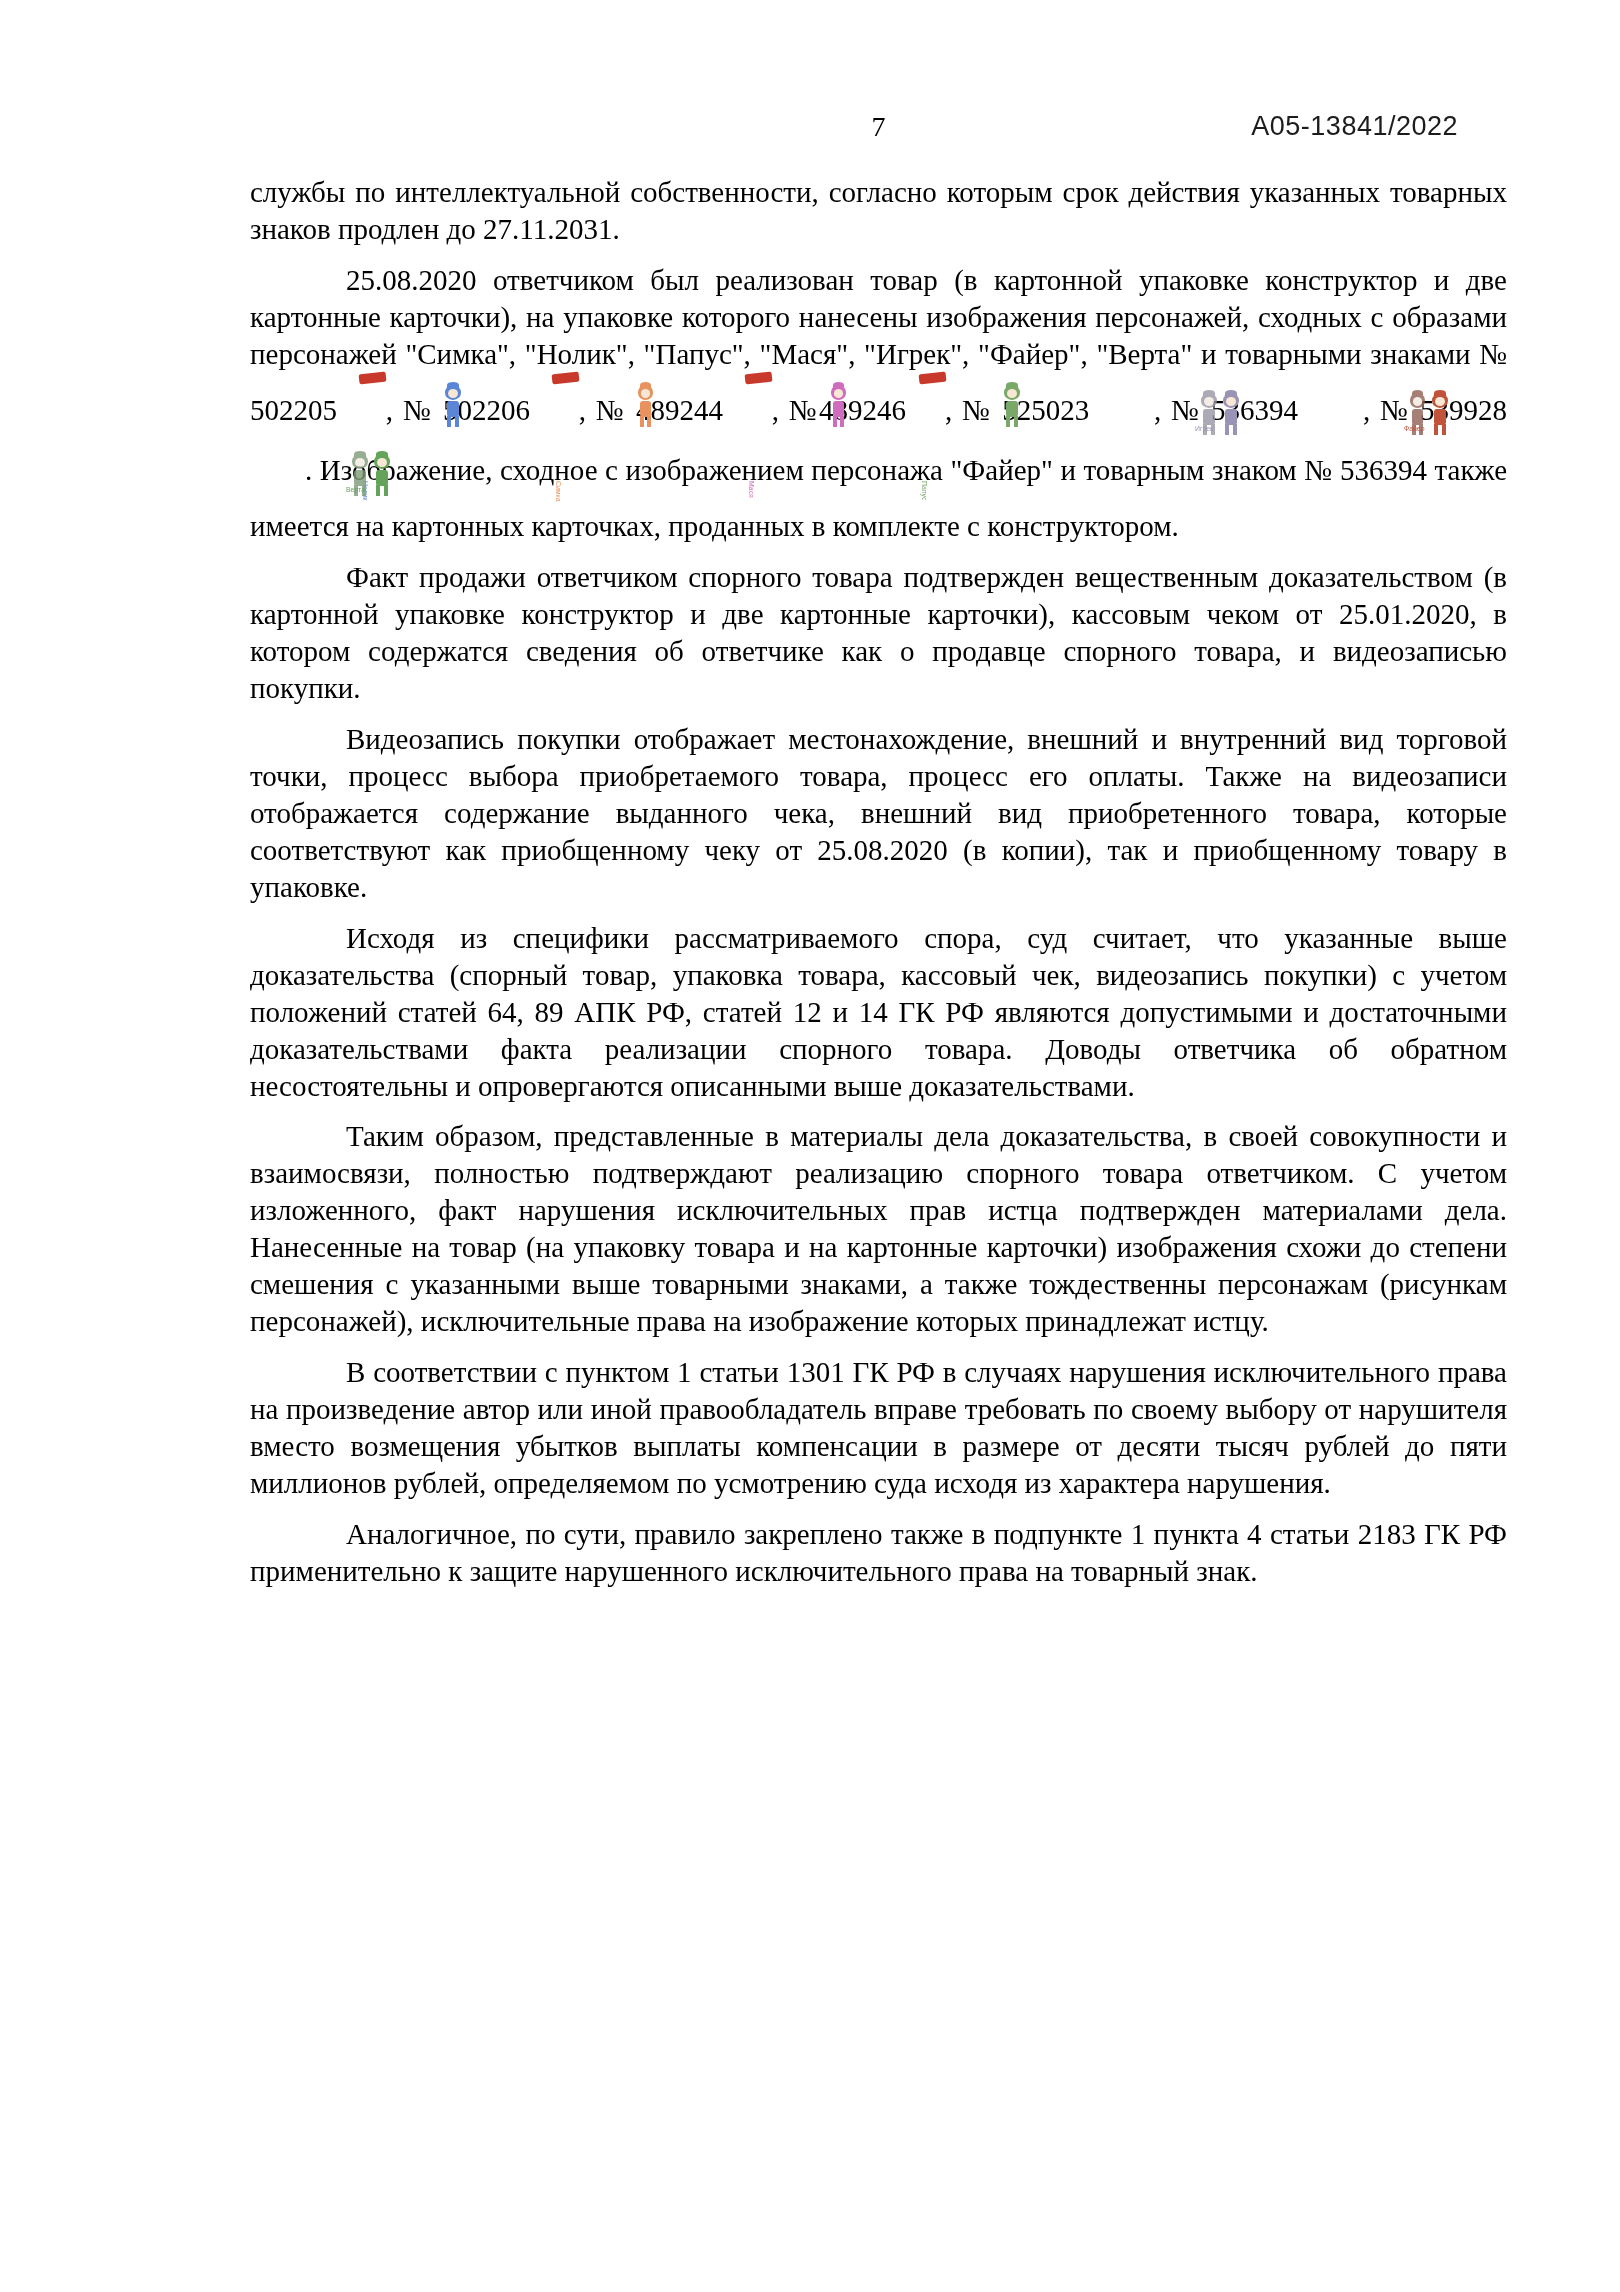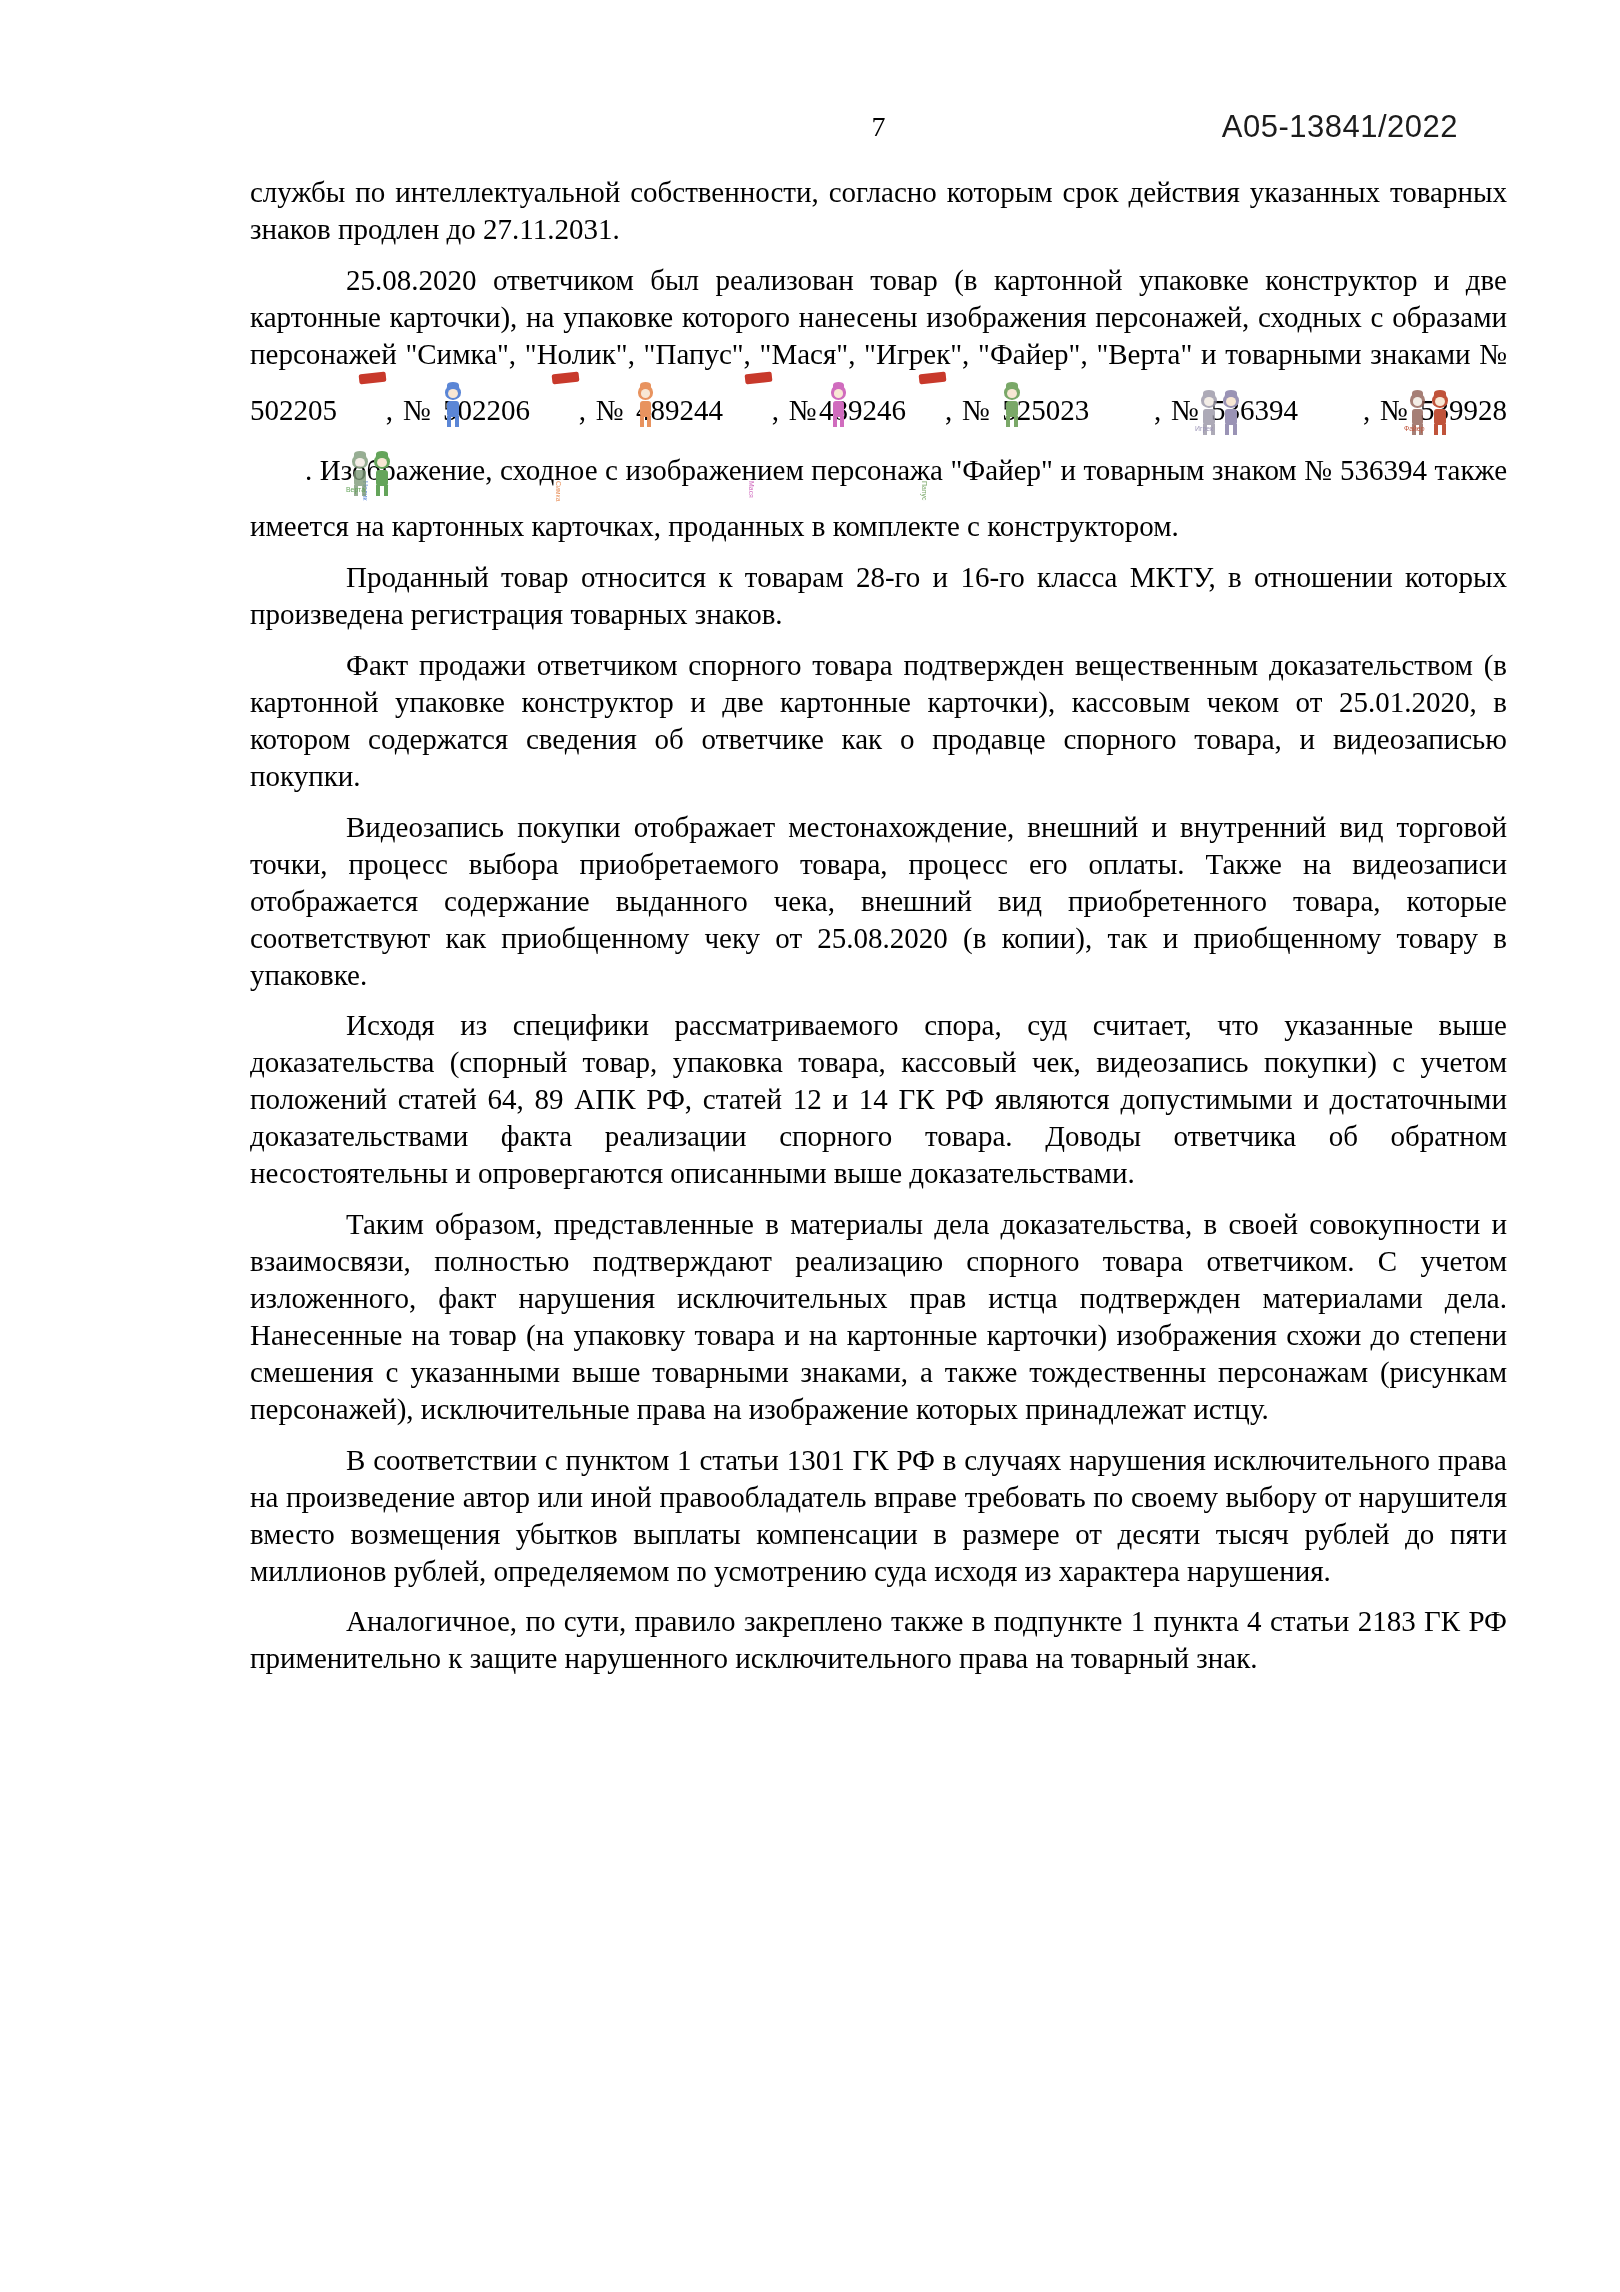--- a/index.html
+++ b/index.html
@@ -17,21 +17,21 @@
     top:110px; left:250px; width:1257px; height:35px;
   }
   .page-num {
     position:absolute; left:0; right:0; top:0;
     text-align:center;
     font-size:28px; line-height:33px;
   }
   .case-num {
     position:absolute; right:49px; top:0;
     font-family:"Liberation Sans", sans-serif;
-    font-size:31px; line-height:33px;
+    font-size:27px; line-height:33px;
     letter-spacing:0.5px;
     color:#1c1c1c;
   }
   .body-text {
     position:absolute;
     top:174px; left:250px; width:1257px;
     font-size:29px; line-height:37px;
     text-align:justify;
   }
   p.para { margin:0 0 13.7px 0; text-indent:96px; }
@@ -89,21 +89,20 @@
       <p class="para no-indent">службы по интеллектуальной собственности, согласно которым срок действия указанных товарных знаков продлен до 27.11.2031.</p>
       <p class="para">25.08.2020 ответчиком был реализован товар (в картонной упаковке конструктор и две картонные карточки), на упаковке которого нанесены изображения персонажей, сходных с образами персонажей "Симка", "Нолик", "Папус", "Мася", "Игрек", "Файер", "Верта"  и товарными знаками № 502205 <span class="tm tm-single" style="--c: #5b86d6;"><span class="banner">
             <span class="banner-text">фиксики</span>
           </span><span class="fig"><span class="hair"></span><span class="head"></span><span class="bod"></span><span class="legs"></span></span><span class="vcap">Нолик</span></span>, № 502206 <span class="tm tm-single" style="--c: #e8935f;"><span class="banner">
             <span class="banner-text">фиксики</span>
           </span><span class="fig"><span class="hair"></span><span class="head"></span><span class="bod"></span><span class="legs"></span></span><span class="vcap">Симка</span></span>, № 489244 <span class="tm tm-single" style="--c: #d06cbe;"><span class="banner">
             <span class="banner-text">фиксики</span>
           </span><span class="fig"><span class="hair"></span><span class="head"></span><span class="bod"></span><span class="legs"></span></span><span class="vcap">Мася</span></span>, №489246<span class="tm tm-single" style="--c: #7aa868;"><span class="banner">
             <span class="banner-text">фиксики</span>
           </span><span class="fig"><span class="hair"></span><span class="head"></span><span class="bod"></span><span class="legs"></span></span><span class="vcap">Папус</span></span>, № 525023 <span class="tm tm-pair" style="--c: #9a93b5;"><span class="fig faded"><span class="hair"></span><span class="head"></span><span class="bod"></span><span class="legs"></span></span><span class="fig"><span class="hair"></span><span class="head"></span><span class="bod"></span><span class="legs"></span></span><span class="hcap">Игрек</span></span>, № 536394 <span class="tm tm-pair" style="--c: #c0533a;"><span class="fig faded"><span class="hair"></span><span class="head"></span><span class="bod"></span><span class="legs"></span></span><span class="fig"><span class="hair"></span><span class="head"></span><span class="bod"></span><span class="legs"></span></span><span class="hcap">Файер</span></span>, № 539928 <span class="tm tm-pair" style="--c: #64a45a;"><span class="fig faded"><span class="hair"></span><span class="head"></span><span class="bod"></span><span class="legs"></span></span><span class="fig"><span class="hair"></span><span class="head"></span><span class="bod"></span><span class="legs"></span></span><span class="hcap">Верта</span></span>. Изображение, сходное с изображением персонажа "Файер" и товарным знаком № 536394 также имеется на картонных карточках, проданных в комплекте с конструктором.</p>
-      <p class="para">Проданный товар относится к товарам 28-го и 16-го класса МКТУ, в отношении которых произведена регистрация товарных знаков.</p>
       <p class="para">Факт продажи ответчиком спорного товара подтвержден вещественным доказательством (в картонной упаковке конструктор и две картонные карточки), кассовым чеком от 25.01.2020, в котором содержатся сведения об ответчике как о продавце спорного товара, и видеозаписью покупки.</p>
       <p class="para">Видеозапись покупки отображает местонахождение, внешний и внутренний вид торговой точки, процесс выбора приобретаемого товара, процесс его оплаты. Также на видеозаписи отображается содержание выданного чека, внешний вид приобретенного товара, которые соответствуют как приобщенному чеку от 25.08.2020 (в копии), так и приобщенному товару в упаковке.</p>
       <p class="para">Исходя из специфики рассматриваемого спора, суд считает, что указанные выше доказательства (спорный товар, упаковка товара, кассовый чек, видеозапись покупки) с учетом положений статей 64, 89 АПК РФ, статей 12 и 14 ГК РФ являются допустимыми и достаточными доказательствами факта реализации спорного товара. Доводы ответчика об обратном несостоятельны и опровергаются описанными выше доказательствами.</p>
       <p class="para">Таким образом, представленные в материалы дела доказательства, в своей совокупности и взаимосвязи, полностью подтверждают реализацию спорного товара ответчиком. С учетом изложенного, факт нарушения исключительных прав истца подтвержден материалами дела. Нанесенные на товар (на упаковку товара и на картонные карточки) изображения схожи до степени смешения с указанными выше товарными знаками, а также тождественны персонажам (рисункам персонажей), исключительные права на изображение которых принадлежат истцу.</p>
       <p class="para">В соответствии с пунктом 1 статьи 1301 ГК РФ в случаях нарушения исключительного права на произведение автор или иной правообладатель вправе требовать по своему выбору от нарушителя вместо возмещения убытков выплаты компенсации в размере от десяти тысяч рублей до пяти миллионов рублей, определяемом по усмотрению суда исходя из характера нарушения.</p>
       <p class="para">Аналогичное, по сути, правило закреплено также в подпункте 1 пункта 4 статьи 2183 ГК РФ применительно к защите нарушенного исключительного права на товарный знак.</p>
     </div>
 </div>
 
 

